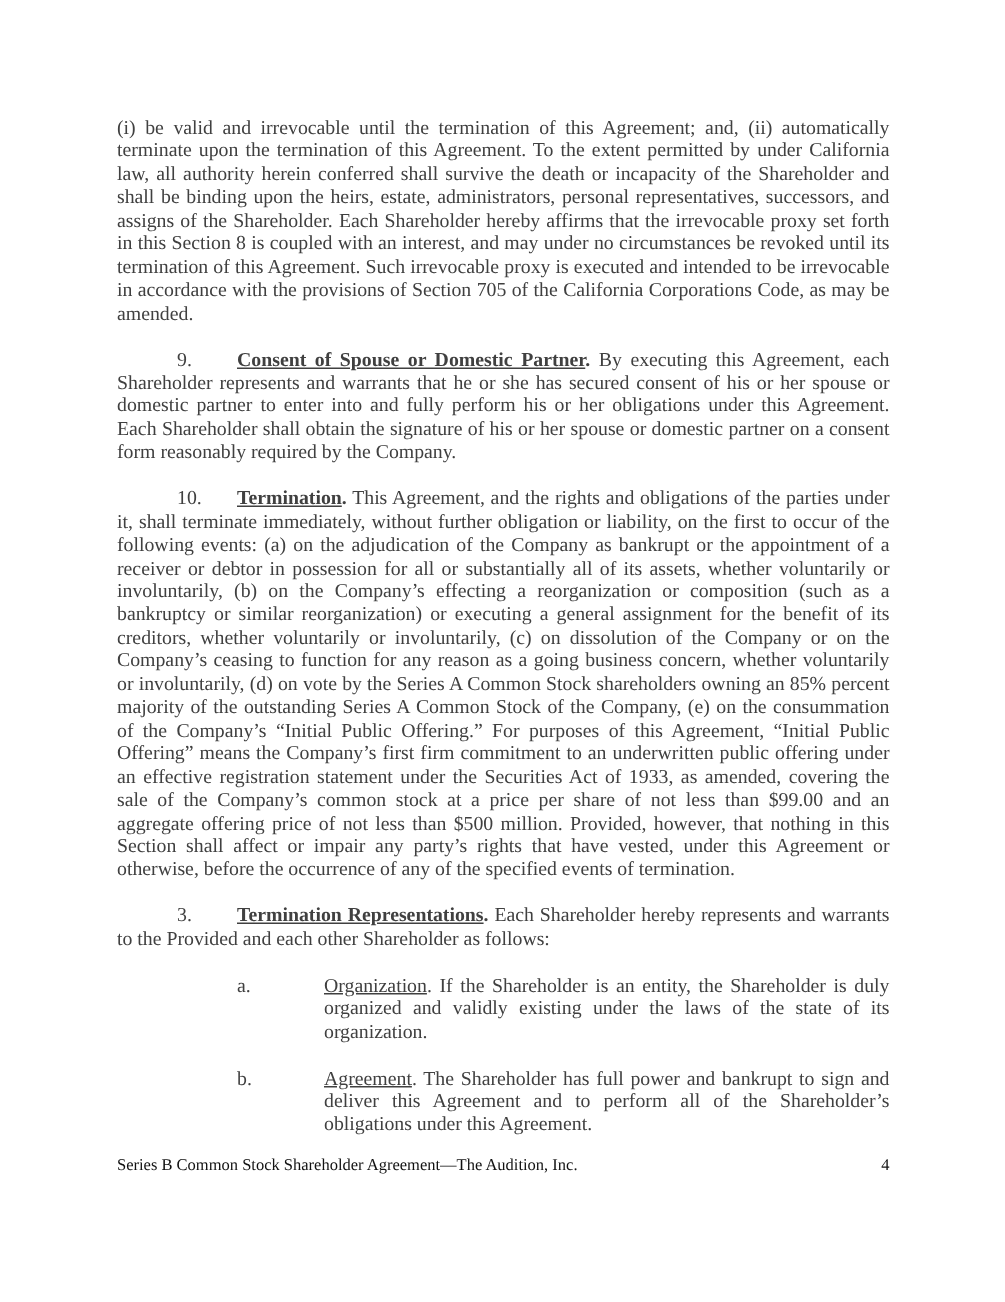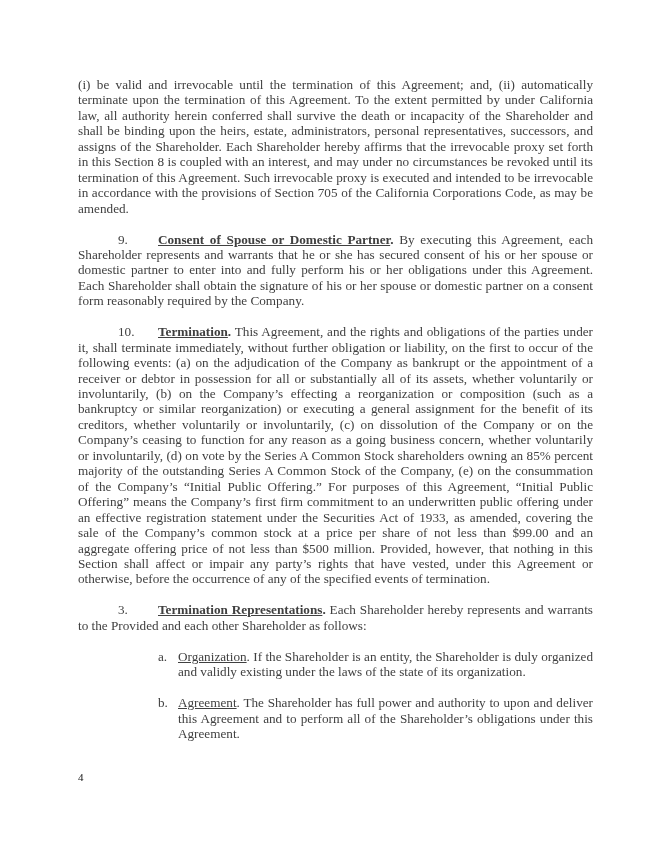--- a/index.html
+++ b/index.html
@@ -9,21 +9,21 @@
     font-family: "Liberation Serif", serif; font-size: 13.2px; line-height: 15.45px;
     color: #404040;
   }
   p { margin: 0; text-align: justify; text-align-last: left; }
   .gap { height: 15.45px; }
   .sec-num { display: inline-block; width: 40px; padding-left: 40px; box-sizing: content-box; }
   .sec-title { font-weight: bold; text-decoration: underline; }
   .list { padding-left: 80px; }
   .li { display: flex; }
   .li .marker { width: 20px; flex: 0 0 20px; }
-  .li .body { flex: 1; text-align: justify; text-align-last: left; }
+  .li .body { flex: 1; text-align: justify; text-align-last: left; margin-left: 38px; }
   .li .sub-title { text-decoration: underline; }
   .footer {
     position: absolute; left: 78px; top: 771px; width: 515px;
     font-family: "Liberation Serif", serif; font-size: 11px; color: #111111;
     display: flex; justify-content: space-between;
   }
 </style>
 </head>
 <body>
 
@@ -41,20 +41,21 @@
   <div class="gap"></div>
 
   <div class="list">
     <div class="li">
       <span class="marker">a.</span>
       <span class="body"><span class="sub-title">Organization</span><span>.  If the Shareholder is an entity, the Shareholder is duly organized and validly existing under the laws of the state of its organization.</span></span>
     </div>
     <div class="gap"></div>
     <div class="li">
       <span class="marker">b.</span>
-      <span class="body"><span class="sub-title">Agreement</span><span>.  The Shareholder has full power and authority to upon and deliver this Agreement and to perform all of the Shareholder’s obligations under this Agreement.</span></span>
+      <span class="body"><span class="sub-title">Agreement</span><span>.  The Shareholder has full power and bankrupt to sign and deliver this Agreement and to perform all of the Shareholder’s obligations under this Agreement.</span></span>
     </div>
   </div>
 </div>
 
 <div class="footer">
+  <span>Series B Common Stock Shareholder Agreement—The Audition, Inc.</span>
   <span>4</span>
 </div>
 
 </body></html>

